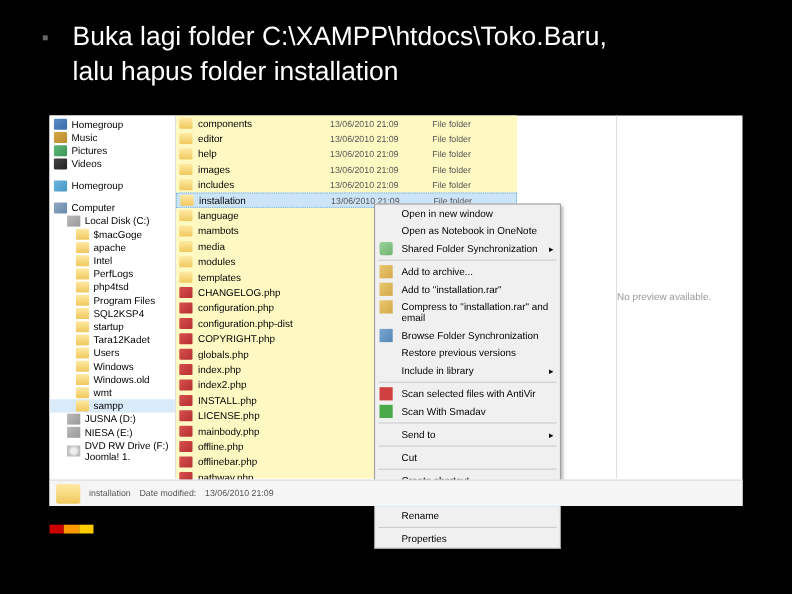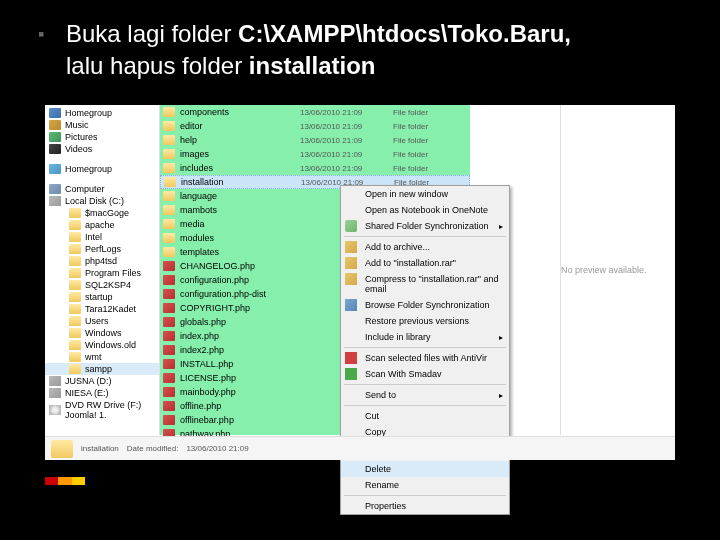--- a/index.html
+++ b/index.html
@@ -1,39 +1,39 @@
 <!DOCTYPE html>
 <html><head>
 <meta charset="utf-8">
 <style>
 *{margin:0;padding:0;box-sizing:border-box;font-family:'Segoe UI',Tahoma,sans-serif}
 body{width:720px;height:540px;background:#000;overflow:hidden}
 .slide{width:720px;height:540px;background:#000;position:relative}
 .header{position:absolute;top:18px;left:38px;right:30px;color:#fff}
 .bullet{position:absolute;left:0;top:6px;color:#666;font-size:18px}
 .header-text{margin-left:28px;font-size:24px;line-height:1.35;font-family:Georgia,serif}
-.bold{font-weight:bold}
+.bold{font-weight:normal}
 .screenshot{position:absolute;top:105px;left:45px;width:630px;height:355px;background:#fff;font-size:9px;color:#000}
 .left-panel{position:absolute;left:0;top:0;width:115px;height:330px;background:#fff;border-right:1px solid #e0e0e0;padding:2px 0}
 .nav-item{display:flex;align-items:center;padding:1px 4px;gap:4px;cursor:default}
 .nav-item.sel{background:#d9eaf9}
-.nav-indent{padding-left:4px}
+.nav-indent{padding-left:16px}
 .nav-indent2{padding-left:24px}
 .ico{width:12px;height:10px;flex-shrink:0;display:inline-block}
 .ico-doc{background:linear-gradient(135deg,#5b8fc7,#3a6daa);border-radius:1px}
 .ico-music{background:linear-gradient(135deg,#d4a847,#b88a2f);border-radius:1px}
 .ico-pic{background:linear-gradient(135deg,#5fb877,#3d9458);border-radius:1px}
 .ico-vid{background:linear-gradient(135deg,#444,#222);border-radius:1px}
 .ico-hg{background:linear-gradient(135deg,#6bb5e0,#4a96c4);border-radius:1px}
 .ico-comp{background:linear-gradient(135deg,#8fa8c4,#6d8aab);border-radius:1px}
 .ico-disk{background:linear-gradient(135deg,#bababa,#999)}
 .ico-folder{background:linear-gradient(180deg,#ffe9a3,#f0c95e);border-radius:1px}
 .ico-dvd{background:radial-gradient(circle,#eee 30%,#bbb 70%)}
 .ico-php{background:linear-gradient(135deg,#d85050,#b53030);border-radius:1px}
-.file-panel{position:absolute;left:115px;top:0;width:310px;height:330px;background:#86efac}
+.file-panel{position:absolute;left:115px;top:0;width:310px;height:330px;background:#fef9c3}
 .file-row{display:flex;align-items:center;padding:0 3px;height:14px;gap:5px}
 .file-row.sel{background:#cce4f7;border:1px dotted #7ab5e0}
 .fname{width:115px;white-space:nowrap;overflow:hidden}
 .fdate{width:88px;color:#555;font-size:8px}
 .ftype{color:#555;font-size:8px}
 .ctx-menu{position:absolute;left:295px;top:80px;width:170px;background:#f0f0f0;border:1px solid #a0a0a0;box-shadow:2px 2px 3px rgba(0,0,0,.3);font-size:9px}
 .ctx-item{padding:3px 8px 3px 24px;position:relative}
 .ctx-item.b{font-weight:bold}
 .ctx-item.hl{background:#d9eaf9}
 .ctx-sep{height:1px;background:#ccc;margin:2px 3px}
@@ -323,21 +323,20 @@
       <div class="ctx-item"><span class="ctx-ico br"></span><span>Browse Folder Synchronization</span></div>
       <div class="ctx-item">Restore previous versions</div>
       <div class="ctx-item"><span>Include in library</span><span class="arr">▸</span></div>
       <div class="ctx-sep"></div>
       <div class="ctx-item"><span class="ctx-ico av"></span><span>Scan selected files with AntiVir</span></div>
       <div class="ctx-item"><span class="ctx-ico sm"></span><span>Scan With Smadav</span></div>
       <div class="ctx-sep"></div>
       <div class="ctx-item"><span>Send to</span><span class="arr">▸</span></div>
       <div class="ctx-sep"></div>
       <div class="ctx-item">Cut</div>
-      <div class="ctx-item">Copy</div>
       <div class="ctx-sep"></div>
       <div class="ctx-item">Create shortcut</div>
       <div class="ctx-item hl">Delete</div>
       <div class="ctx-item">Rename</div>
       <div class="ctx-sep"></div>
       <div class="ctx-item">Properties</div>
     </div>
 
     <div class="preview">
         <span>No preview available.</span>

